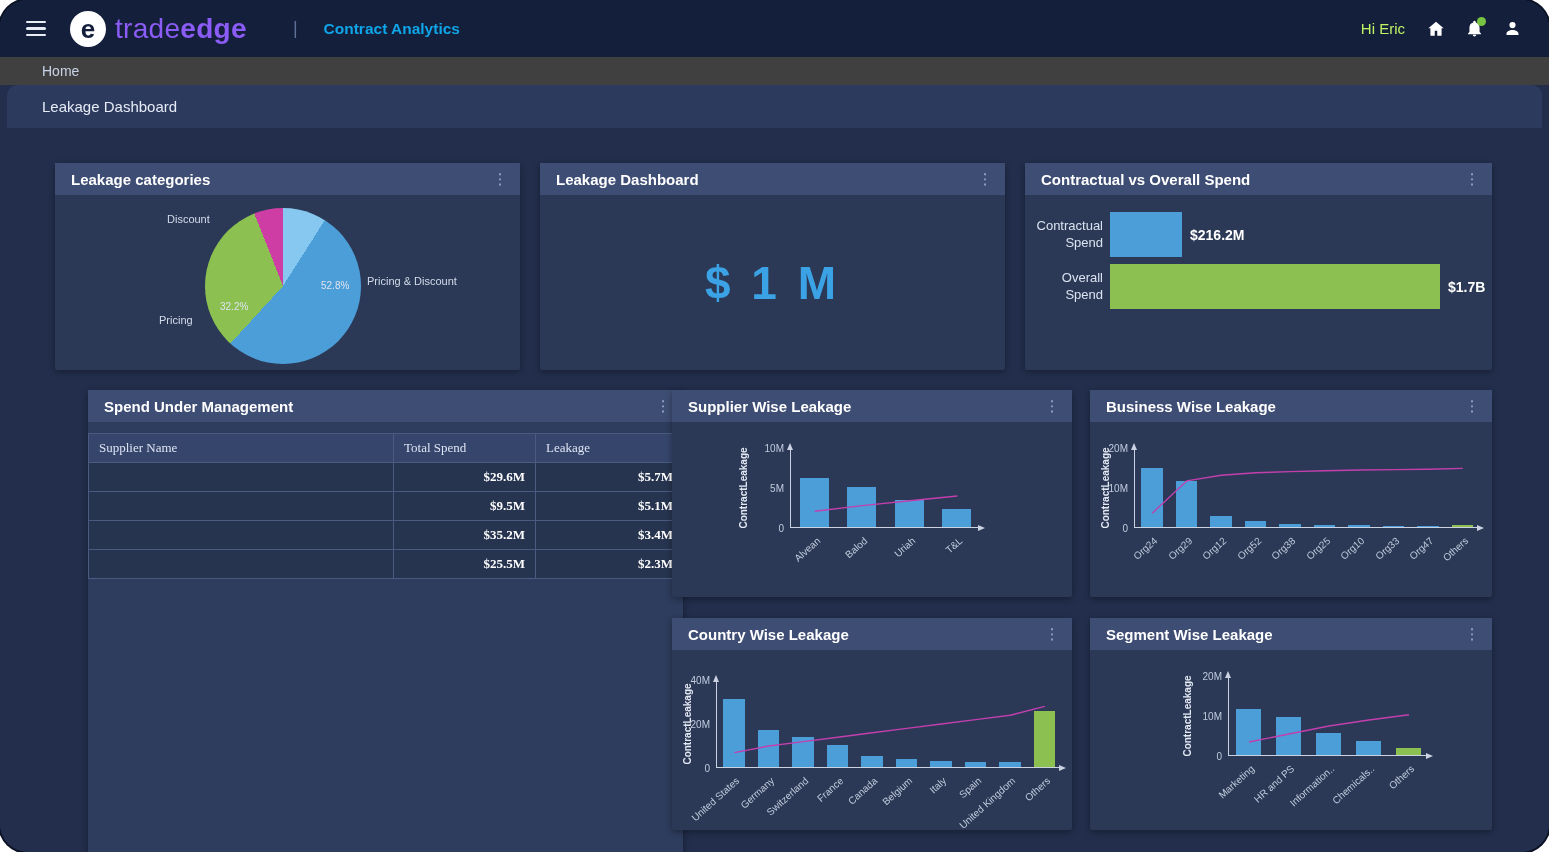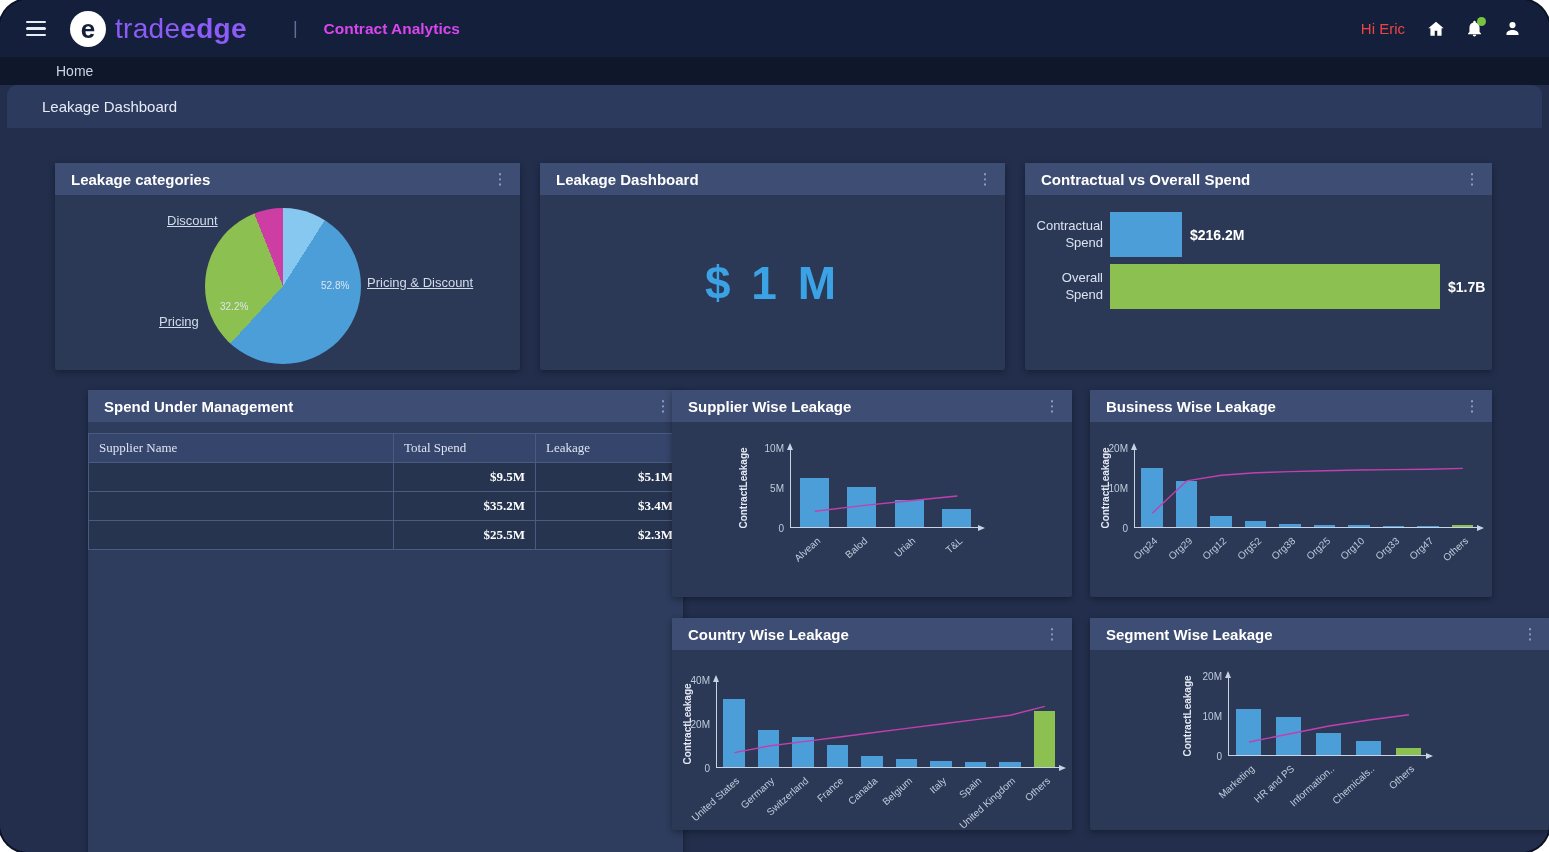--- a/index.html
+++ b/index.html
@@ -11,48 +11,48 @@
   .topbar { height:57px; display:flex; align-items:center; background:#141f3b; padding:0 26px; }
   .hamb { display:flex; flex-direction:column; gap:4px; width:20px; cursor:pointer; margin-right:24px; }
   .hamb span { display:block; height:2.5px; background:#e8ecf5; border-radius:2px; }
   .brand { display:flex; align-items:center; }
   .logo-circle { width:36px; height:36px; border-radius:50%; background:#ffffff; color:#141f3b;
                  font-weight:800; font-size:26px; display:flex; align-items:center; justify-content:center;
                  margin-right:9px; line-height:1; }
   .brand-text { font-size:28px; color:#8b5cf6; font-weight:300; letter-spacing:.3px; }
   .brand-text b { font-weight:700; }
   .sep { color:#5f6f96; margin:0 26px 0 46px; font-size:18px; }
-  .app-title { font-size:15.5px; font-weight:700; color:#d946ef; }
+  .app-title { font-size:15.5px; font-weight:700; color:#0ea5e9; }
   .topbar-right { margin-left:auto; display:flex; align-items:center; gap:16px; }
-  .greeting { font-size:15px; color:#ef4444; margin-right:4px; }
+  .greeting { font-size:15px; color:#bef264; margin-right:4px; }
   .icon-btn { position:relative; width:22px; height:22px; display:flex; align-items:center; justify-content:center; cursor:pointer; }
   .bell-dot { position:absolute; top:-1px; right:-1px; width:9px; height:9px; border-radius:50%; background:#76c442; }
 
   
-  .crumb { height:28px; background:#0f172a; display:flex; align-items:center; padding:0 56px;
+  .crumb { height:28px; background:#404040; display:flex; align-items:center; padding:0 42px;
            font-size:14px; color:#c9d3e8; }
   .band { height:43px; background:#2c3a5d; display:flex; align-items:center; padding:0 35px;
           font-size:15px; color:#e6ebf6; margin:0 7px; border-radius:10px 10px 0 0; }
 
   
   .main { position:relative; height:724px; background:#222e4c; }
   .panel { position:absolute; display:flex; flex-direction:column; background:#2b3956;
            box-shadow:0 2px 6px rgba(0,0,0,.35); border-radius:2px; }
   .panel-head { flex:0 0 32px; display:flex; align-items:center; justify-content:space-between;
                 background:#3e4d73; padding:0 12px 0 16px; }
   .panel-head h2 { margin:0; font-size:15px; font-weight:700; color:#ffffff; }
   .kebab { color:#9db0d4; font-size:15px; width:16px; text-align:center; cursor:pointer; user-select:none; }
   .panel-body { position:relative; flex:1; }
 
   
   .pie { position:absolute; left:150px; top:13px; width:156px; height:156px; border-radius:50%; }
   .pie-pct { position:absolute; font-size:10px; color:#dde3ee; }
   .pct-blue { left:266px; top:85px; }
   .pct-green { left:165px; top:106px; }
-  .pie-out { position:absolute; font-size:13px; color:#d3dbea;text-decoration:underline; }
+  .pie-out { position:absolute; font-size:11px; color:#d3dbea; }
   .lbl-discount { left:112px; top:18px; }
   .lbl-pricing-discount { left:312px; top:80px; }
   .lbl-pricing { left:104px; top:119px; }
 
   
   .big-value { display:flex; align-items:center; justify-content:center; height:100%;
                font-size:46px; font-weight:700; color:#3aa2e5; letter-spacing:4px; }
 
   
   .hchart { padding-top:17px; }
@@ -194,20 +194,25 @@
               <col style="width:148px">
             </colgroup>
           <thead>
             <tr>
               <th>Supplier Name</th>
               <th>Total Spend</th>
               <th>Leakage</th>
             </tr>
           </thead>
           <tbody>
+              <tr>
+                <td class="c-name"></td>
+                <td class="c-num">$29.6M</td>
+                <td class="c-num">$5.7M</td>
+              </tr>
               <tr>
                 <td class="c-name"></td>
                 <td class="c-num">$9.5M</td>
                 <td class="c-num">$5.1M</td>
               </tr>
               <tr>
                 <td class="c-name"></td>
                 <td class="c-num">$35.2M</td>
                 <td class="c-num">$3.4M</td>
               </tr>
@@ -328,21 +333,21 @@
               <div class="vc-xlabel" style="left: 138.75px; top: 95px;">Spain</div>
               <div class="vc-xlabel" style="left: 173.25px; top: 95px;">United Kingdom</div>
               <div class="vc-xlabel" style="left: 207.75px; top: 95px;">Others</div>
               <div class="vc-arrow-up"></div>
               <div class="vc-arrow-right"></div>
             </div>
           </div>
       </div>
     </section>
 
-    <section class="panel" style="left:1090px;top:490px;width:460px;height:212px;">
+    <section class="panel" style="left:1090px;top:490px;width:402px;height:212px;">
       <div class="panel-head">
         <h2>Segment Wise Leakage</h2>
         <span class="kebab">⋮</span>
       </div>
       <div class="panel-body">
         <div class="vchart">
             <div class="vc-plot" style="left: 138px; top: 26px; width: 200px; height: 80px;">
               <div class="vc-ylabel" style="left: -42px;">ContractLeakage</div>
               <div class="vc-tick" style="top: 80px;">0</div>
               <div class="vc-tick" style="top: 40px;">10M</div>

